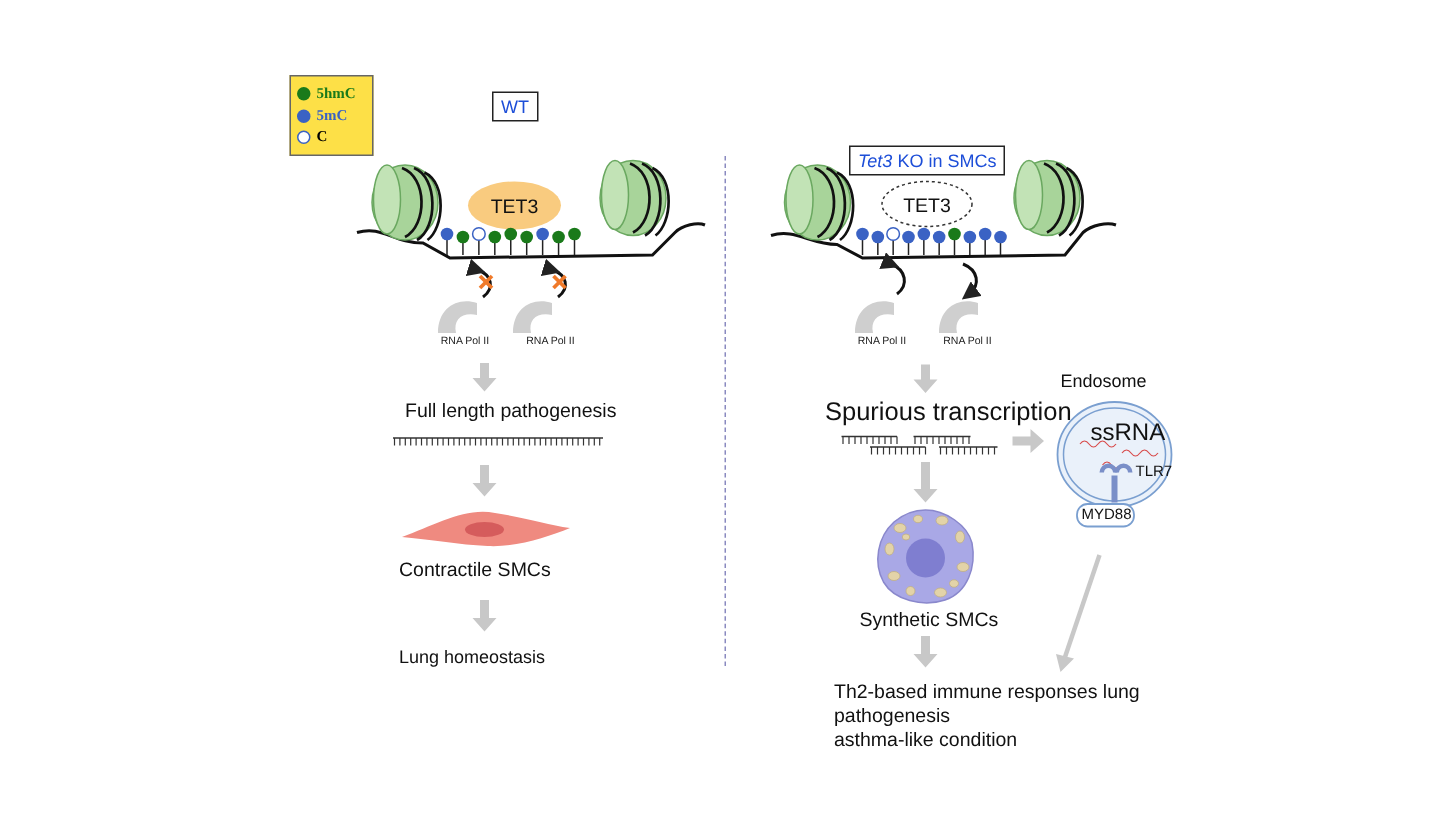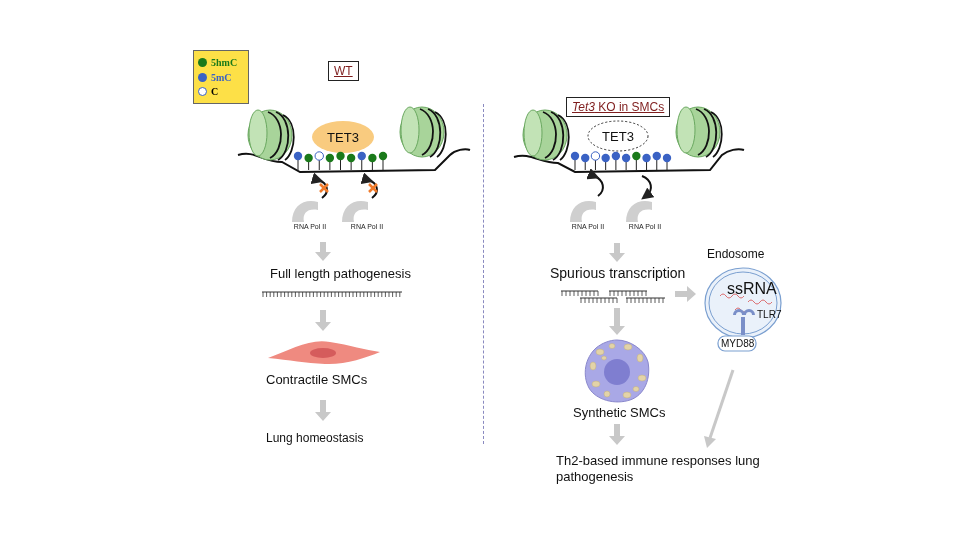--- a/index.html
+++ b/index.html
@@ -2,21 +2,21 @@
 <html><head>
 <meta charset="utf-8">
 <style>
   html, body { margin:0; padding:0; background:#ffffff; }
   body { width:966px; height:544px; position:relative; overflow:hidden; font-family:"Liberation Sans", sans-serif; }
   .abs { position:absolute; }
   .label { position:absolute; color:#111; font-family:"Liberation Sans", sans-serif; white-space:nowrap; }
   .legend { position:absolute; left:193px; top:50px; width:54px; height:52px; border:1px solid #666; background:#fde047; }
   .leg-row { position:absolute; left:4px; display:flex; align-items:center; font-family:"Liberation Serif", serif; font-weight:bold; font-size:10px; }
   .leg-dot { width:9px; height:9px; border-radius:50%; margin-right:4px; }
-  .title-box { position:absolute; border:1px solid #222; padding:2px 5px; font-size:12px; color:#7f1d1d; background:#fff;text-decoration:underline; }
+  .title-box { position:absolute; border:1px solid #222; padding:2px 5px; font-size:12px; color:#1d4ed8; background:#fff; }
   svg { position:absolute; left:0; top:0; }
 </style>
 </head>
 <body>
 
 <div class="legend">
   <div class="leg-row" style="top:6px">
     <span class="leg-dot" style="background:#1a7a1a"></span>
     <span style="color:#1a7a1a">5hmC</span>
   </div>
@@ -286,22 +286,23 @@
       <rect x="741" y="317" width="4" height="18"></rect>
     </g>
     <rect x="718" y="336" width="38" height="15" rx="7" fill="#fff" stroke="#7a9fd0" stroke-width="1.2"></rect>
   </g>
 </svg>
 
 <div class="label" style="left:270px; top:266px; font-size:13px;">Full length pathogenesis</div>
 <div class="label" style="left:266px; top:372px; font-size:13px;">Contractile SMCs</div>
 <div class="label" style="left:266px; top:431px; font-size:12px;">Lung homeostasis</div>
 
-<div class="label" style="left:550px; top:265px; font-size:14px;">Spurious transcription</div>
+<div class="label" style="left:550px; top:265px; font-size:17px;">Spurious transcription</div>
 <div class="label" style="left:573px; top:405px; font-size:13px;">Synthetic SMCs</div>
 <div class="label" style="left:556px; top:453px; font-size:13px; line-height:16px;">
   <div>Th2-based immune responses lung</div>
   <div>pathogenesis</div>
+  <div>asthma-like condition</div>
 </div>
 <div class="label" style="left:707px; top:247px; font-size:12px;">Endosome</div>
 <div class="label" style="left:727px; top:280px; font-size:16px;">ssRNA</div>
 <div class="label" style="left:757px; top:309px; font-size:10px;">TLR7</div>
 <div class="label" style="left:721px; top:338px; font-size:10px;">MYD88</div>
 
 </body></html>

